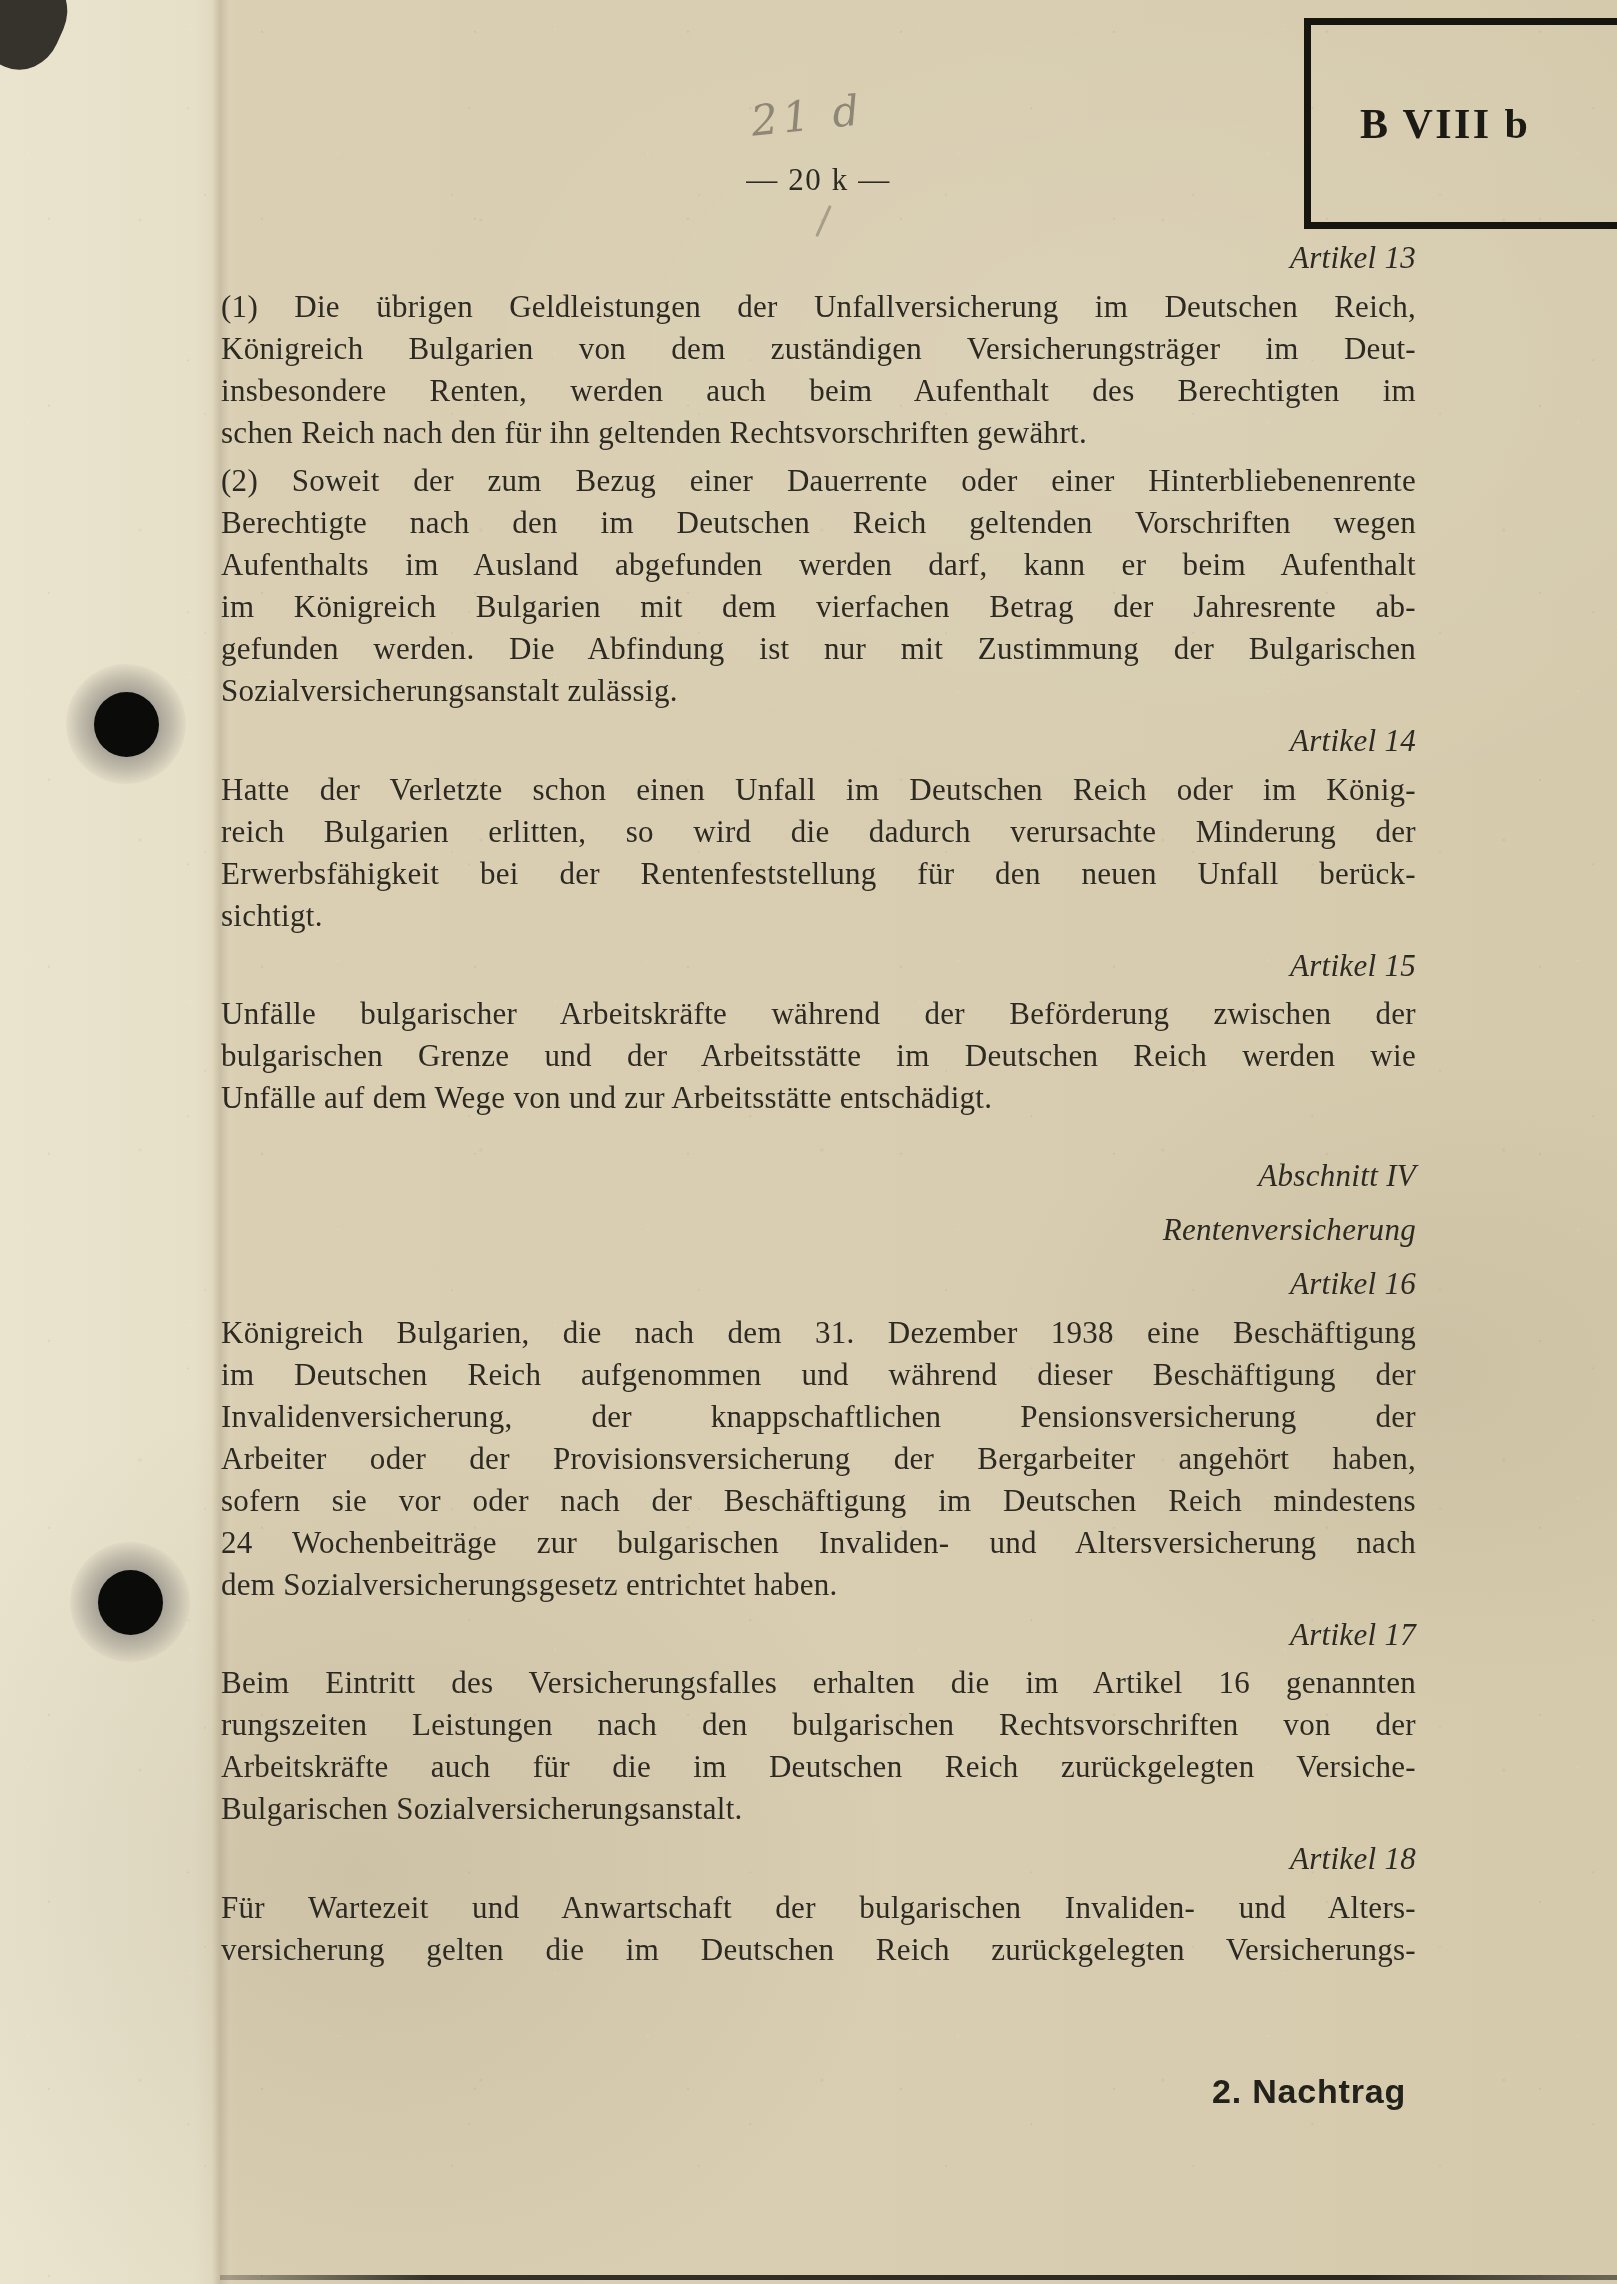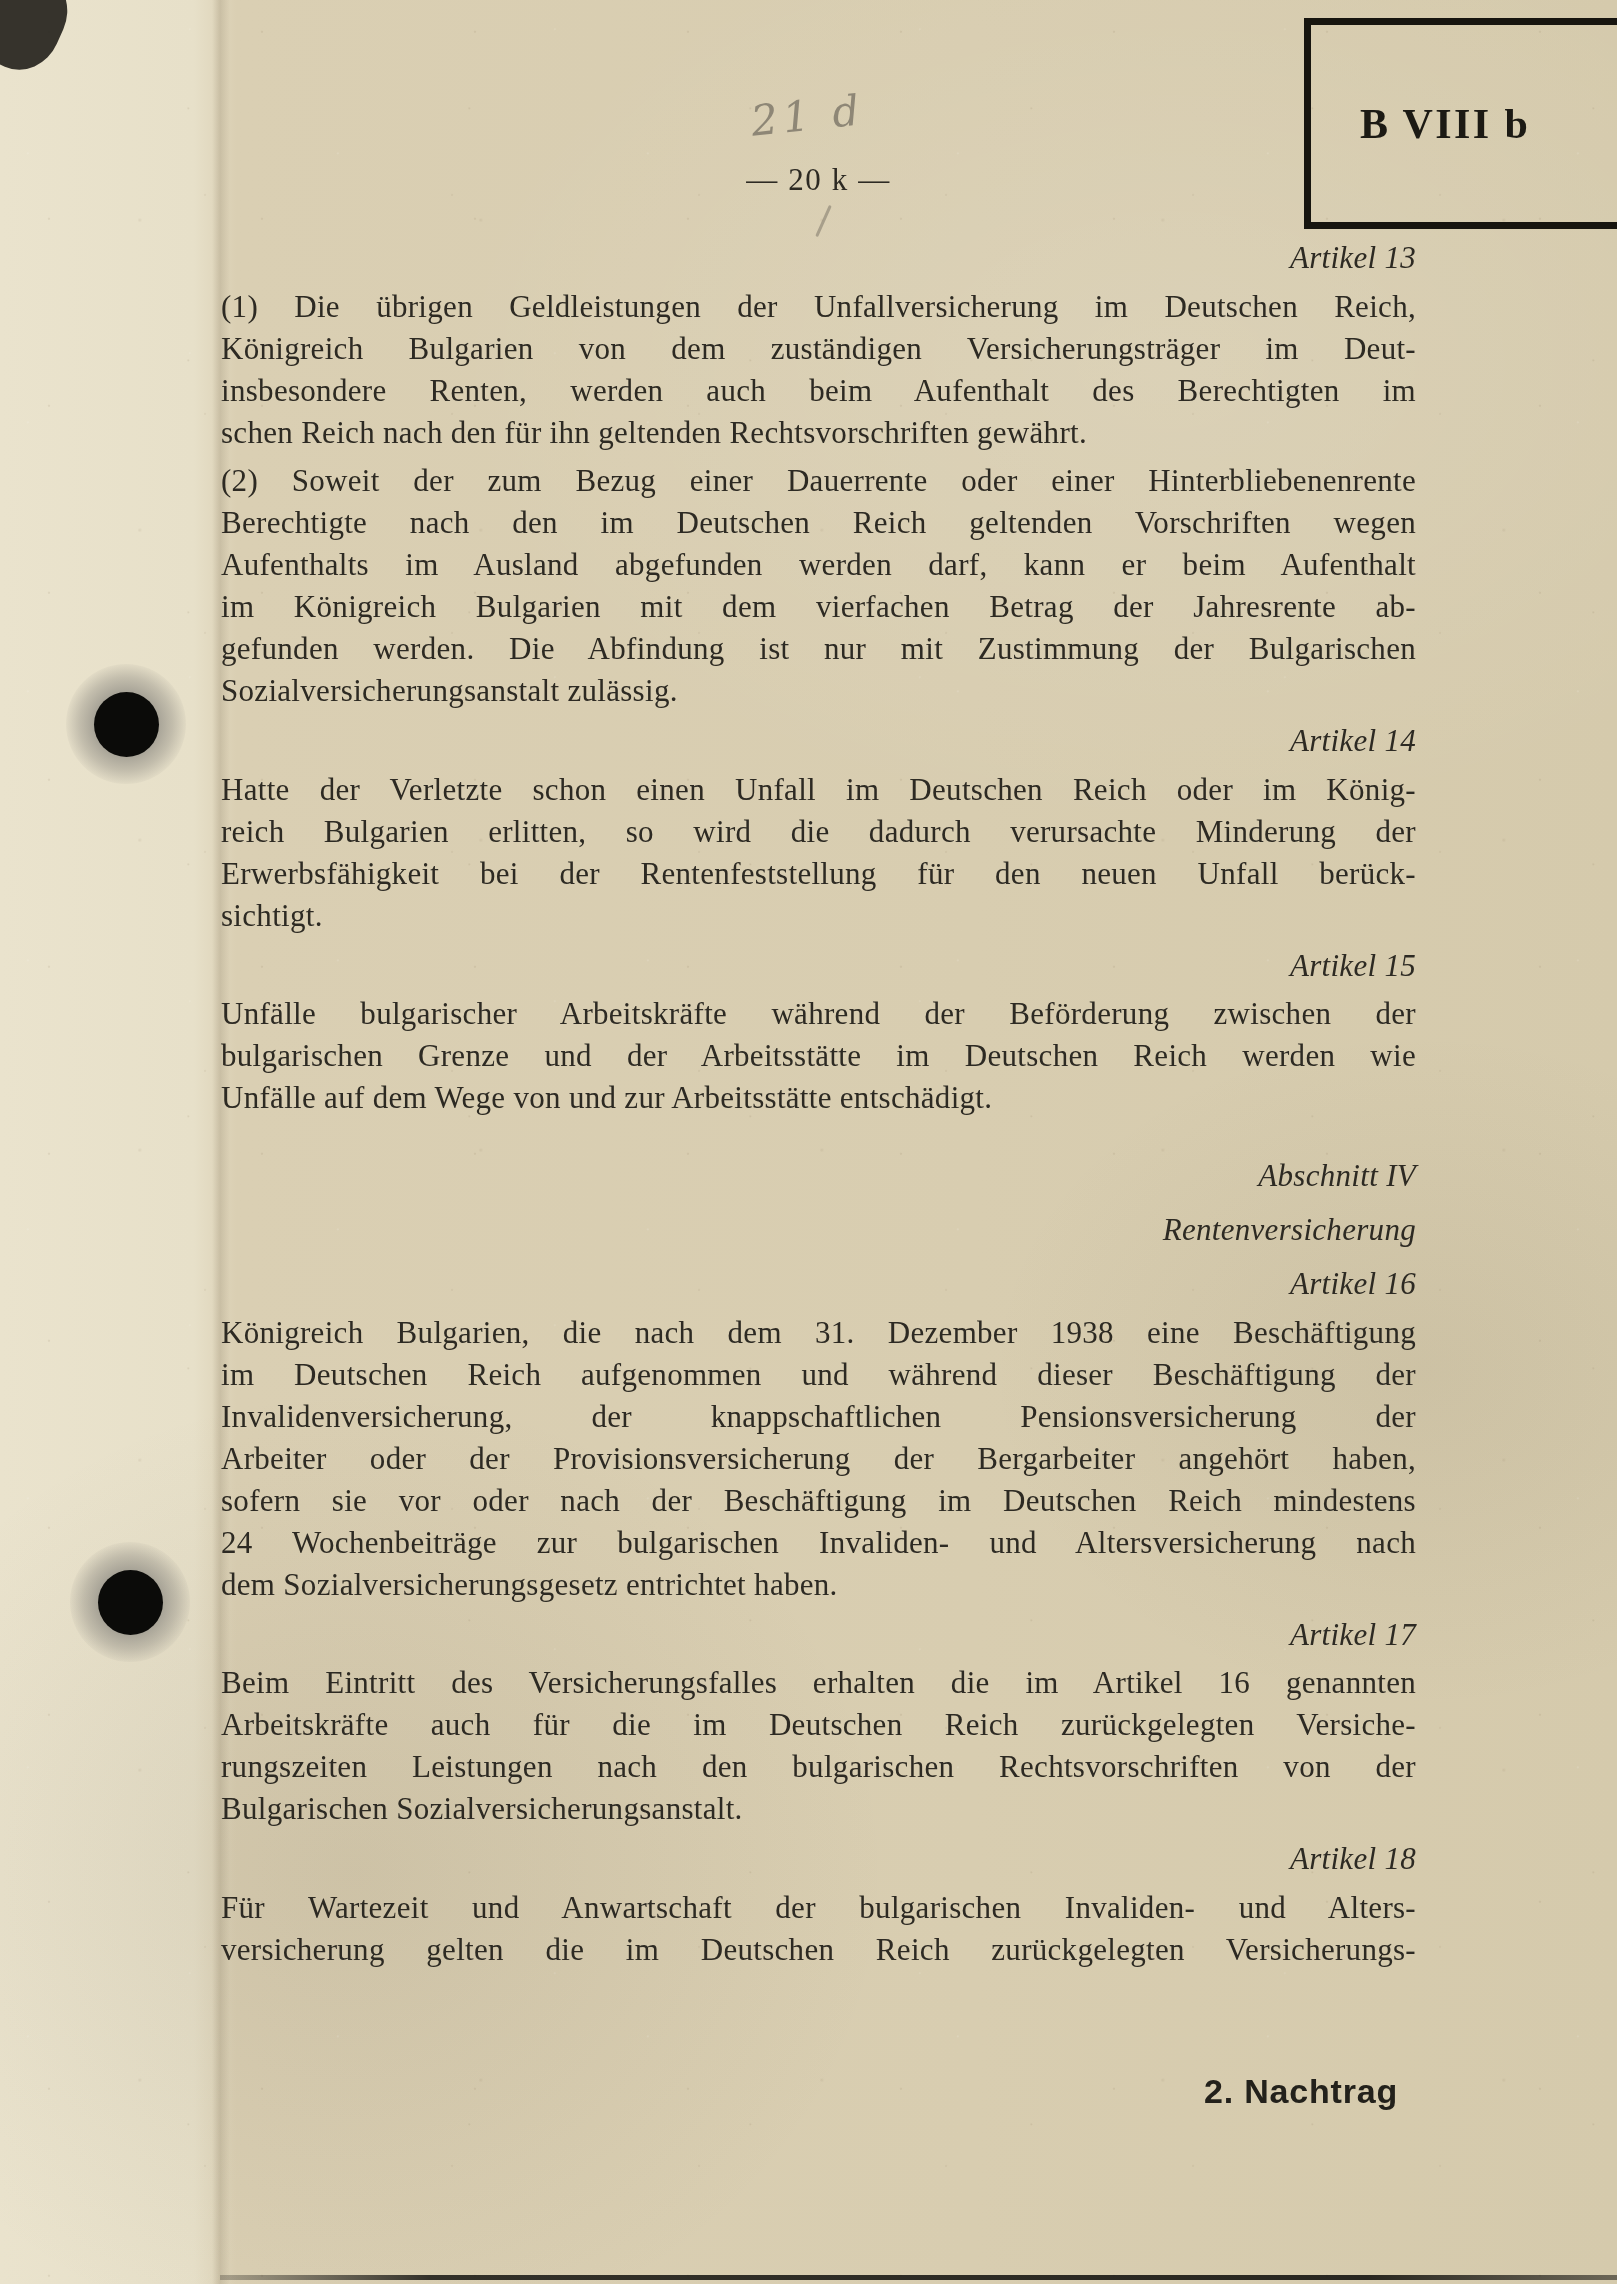--- a/index.html
+++ b/index.html
@@ -88,21 +88,21 @@
   .page-number { text-align: center; margin-bottom: 36px; letter-spacing: 1.6px; }
   .heading { text-align: right; margin: 8px 0 6.5px; font-style: italic; }
   .heading.tight { margin-top: 12px; }
   .heading.section-break { margin-top: 36px; }
   .paragraph { margin-bottom: 6.5px; }
   .line { text-align: justify; text-align-last: justify; }
   .line.last { text-align-last: left; }
 
   
   .footer {
-    position: absolute; right: 220px; top: 2072px;
+    position: absolute; right: 212px; top: 2072px;
     font-family: "Liberation Sans", sans-serif;
     font-weight: bold; font-size: 34px; color: #23211b;
     letter-spacing: 0.8px;
   }
 </style>
 </head>
 <body>
 
 <div class="page">
   <div class="grain"></div>
@@ -164,22 +164,22 @@
           <div class="line">im Deutschen Reich aufgenommen und während dieser Beschäftigung der</div>
           <div class="line">Invalidenversicherung, der knappschaftlichen Pensionsversicherung der</div>
           <div class="line">Arbeiter oder der Provisionsversicherung der Bergarbeiter angehört haben,</div>
           <div class="line">sofern sie vor oder nach der Beschäftigung im Deutschen Reich mindestens</div>
           <div class="line">24 Wochenbeiträge zur bulgarischen Invaliden- und Altersversicherung nach</div>
           <div class="line last">dem Sozialversicherungsgesetz entrichtet haben.</div>
         </div>
         <div class="heading">Artikel 17</div>
         <div class="paragraph">
           <div class="line">Beim Eintritt des Versicherungsfalles erhalten die im Artikel 16 genannten</div>
+          <div class="line">rungszeiten Leistungen nach den bulgarischen Rechtsvorschriften von der</div>
           <div class="line">Arbeitskräfte auch für die im Deutschen Reich zurückgelegten Versiche-</div>
-          <div class="line">rungszeiten Leistungen nach den bulgarischen Rechtsvorschriften von der</div>
           <div class="line last">Bulgarischen Sozialversicherungsanstalt.</div>
         </div>
         <div class="heading">Artikel 18</div>
         <div class="paragraph">
           <div class="line">Für Wartezeit und Anwartschaft der bulgarischen Invaliden- und Alters-</div>
           <div class="line">versicherung gelten die im Deutschen Reich zurückgelegten Versicherungs-</div>
         </div>
       </div>
   </div>
 

